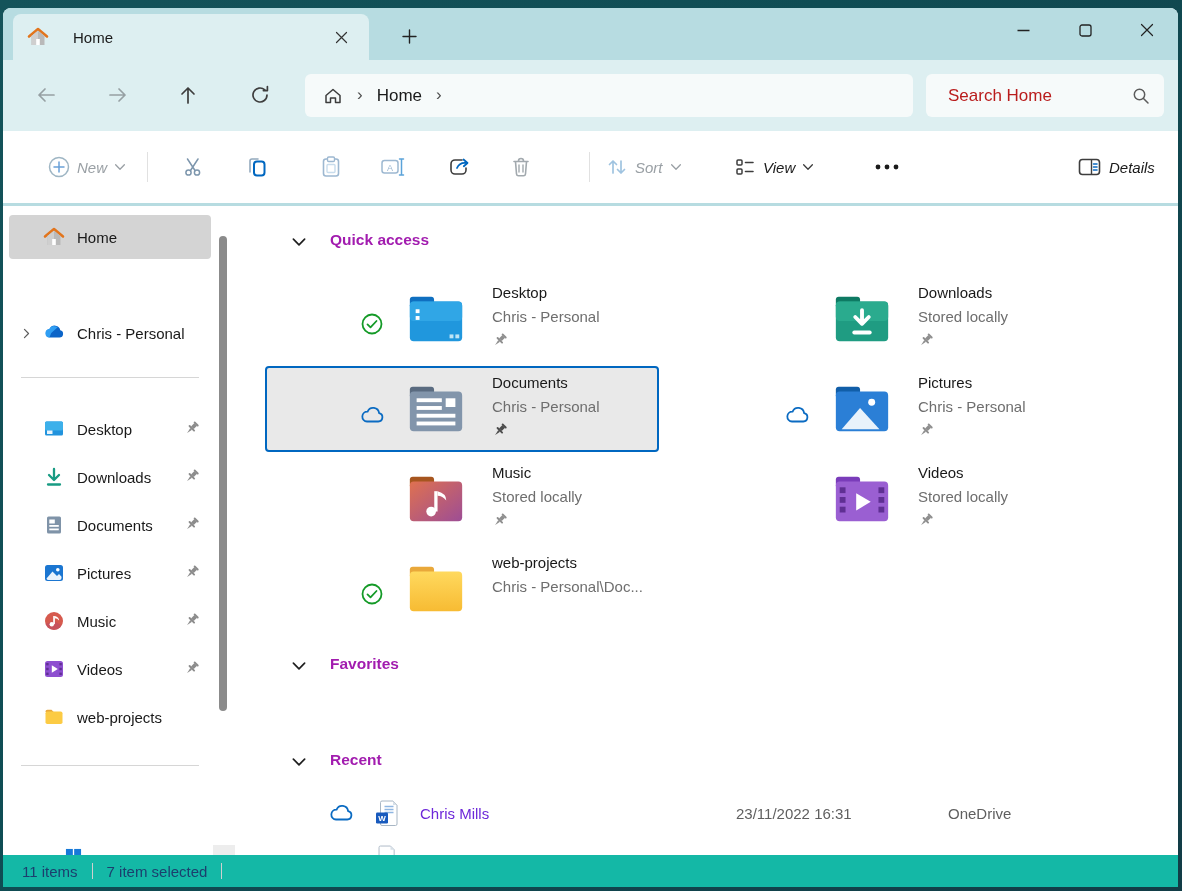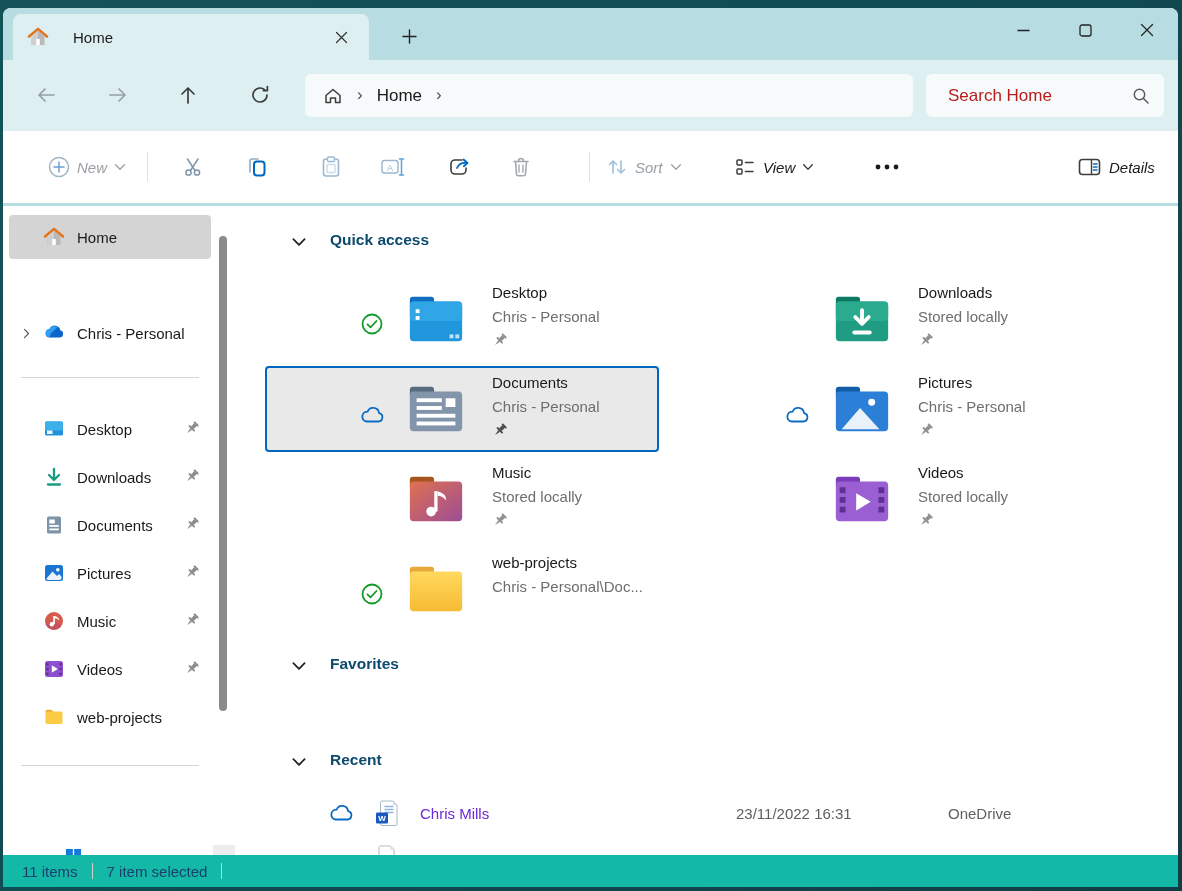--- a/index.html
+++ b/index.html
@@ -47,21 +47,21 @@
   .srow.selected{background:#d4d4d4;}
   .s-chev{width:34px;display:flex;justify-content:center;color:#5c5c5c;}
   .s-icon{width:22px;height:22px;margin-right:12px;flex:none;}
   .s-label{font-size:15px;color:#191919;white-space:nowrap;flex:1;}
   .s-pin{width:17px;height:17px;color:#8c8c8c;margin-right:10px;flex:none;}
   .sdivider{position:absolute;left:18px;width:178px;height:1px;background:#d6d6d6;}
   .sb-thumb{position:absolute;left:216px;top:30px;width:8px;height:475px;background:#8b8b8b;border-radius:4px;}
   .sb-foot{position:absolute;left:210px;top:639px;width:26px;height:10px;background:#ededed;}
   .mainarea{position:absolute;left:232px;top:0;right:0;height:100%;overflow:hidden;}
   .sec-chev{position:absolute;width:18px;height:18px;color:#1f1f1f;}
-  .sec-title{position:absolute;font-size:15.5px;font-weight:700;color:#0c4a6e;}
+  .sec-title{position:absolute;font-size:15.5px;font-weight:700;color:#a21caf;}
   .tile{position:absolute;width:394px;height:86px;border-radius:4px;}
   .tile.selected{background:#e9e9e9;border:2px solid #0067c0;box-sizing:border-box;}
   .t-status{position:absolute;left:95px;width:24px;height:24px;}
   .t-folder{position:absolute;left:140px;width:62px;height:58px;}
   .t-name{position:absolute;left:227px;font-size:15px;color:#191919;}
   .t-sub{position:absolute;left:227px;font-size:15px;color:#6e6e6e;}
   .t-pin{position:absolute;left:227px;width:17px;height:17px;color:#8f8f8f;}
   .t-pin.dark{color:#4d4d4d;}
   .empty-msg{position:absolute;font-size:15.5px;color:#9d9d9d;}
   .r-name{position:absolute;font-size:15px;color:#6d28d9;}

